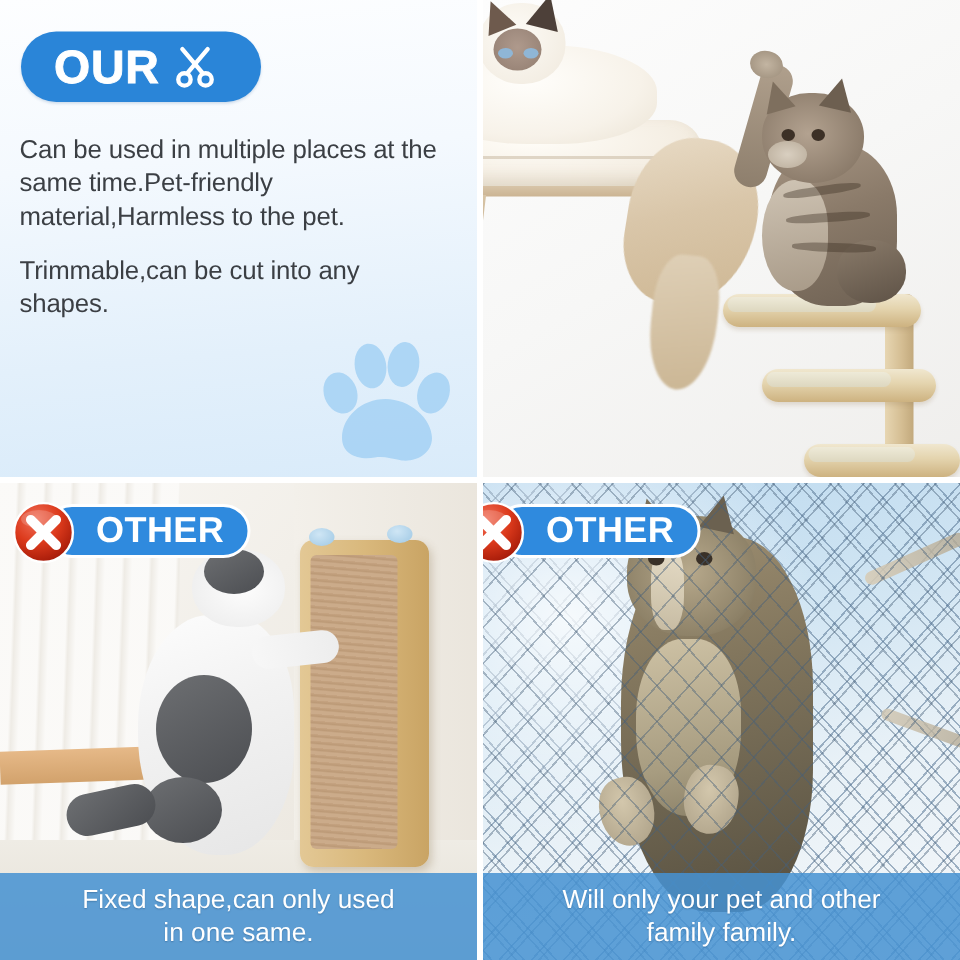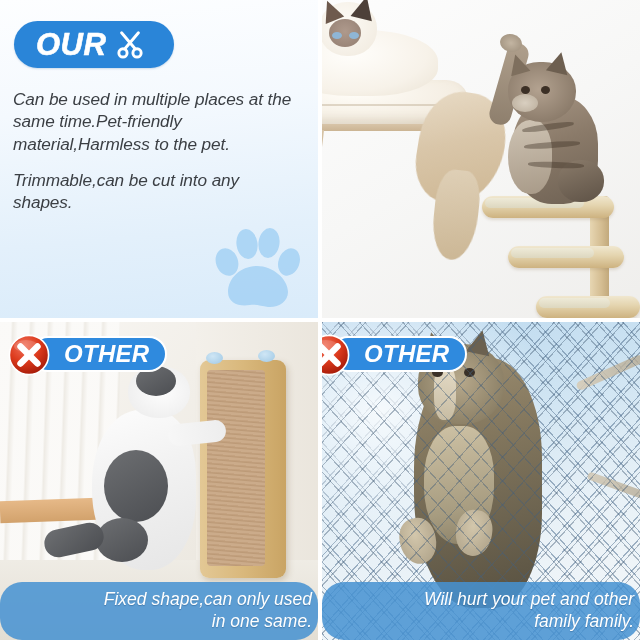--- a/index.html
+++ b/index.html
@@ -5,21 +5,21 @@
 <style>
   * { margin:0; padding:0; box-sizing:border-box; }
   html,body{
     width:640px; height:640px; overflow:hidden;
     background:#ffffff;
     font-family:"Liberation Sans","DejaVu Sans",sans-serif;
   }
   .board{ position:relative; width:640px; height:640px; background:#fff; }
 
   
-  .quad{ position:absolute; width:318px; height:318px; overflow:hidden;font-style:italic; }
+  .quad{ position:absolute; width:318px; height:318px; overflow:hidden; }
   #q-tl{ left:0;   top:0; }
   #q-tr{ left:322px; top:0; }
   #q-bl{ left:0;   top:322px; }
   #q-br{ left:322px; top:322px; }
 
   
   .feature-panel{
     width:100%; height:100%;
     background:linear-gradient(175deg,#fdfeff 0%,#f4f9fe 34%,#e3f0fb 72%,#d9ebfa 100%);
   }
@@ -334,26 +334,25 @@
   .badge-other-text{
     color:#fff; font-size:24px; font-weight:bold; line-height:1;
     letter-spacing:.3px;
   }
   .x-circle{ position:absolute; left:0; top:0; width:42px; height:42px; z-index:2; }
 
   
   .caption{
     position:absolute; left:0; bottom:0; width:100%;
     background:rgba(70,145,210,.86);
-    color:#fff; text-align:right;
+    color:#fff; text-align:center;
     font-size:17.5px; line-height:1.22; font-weight:normal;
     padding:7px 6px 8px;
     text-shadow:0 1px 1px rgba(0,40,80,.28);
     z-index:5;
-    border-radius:22px;
   }
   .caption-l2{ display:block; }
 </style>
 </head>
 <body>
 
 <div class="board">
 
   <div class="quad" id="q-tl">
     <div class="feature-panel"></div>
@@ -517,18 +516,18 @@
           <line x1="12.5" y1="12.5" x2="29.5" y2="29.5"></line>
           <line x1="29.5" y1="12.5" x2="12.5" y2="29.5"></line>
         </g>
       </svg>
       <div class="badge-other-pill">
         <span class="badge-other-text">OTHER</span>
       </div>
     </div>
 
     <div class="caption">
-      <span>Will hurt your pet and other</span>
+      <span>Will only your pet and other</span>
       <span class="caption-l2">family family.</span>
     </div>
   </div>
 
 </div>
 
 </body></html>

